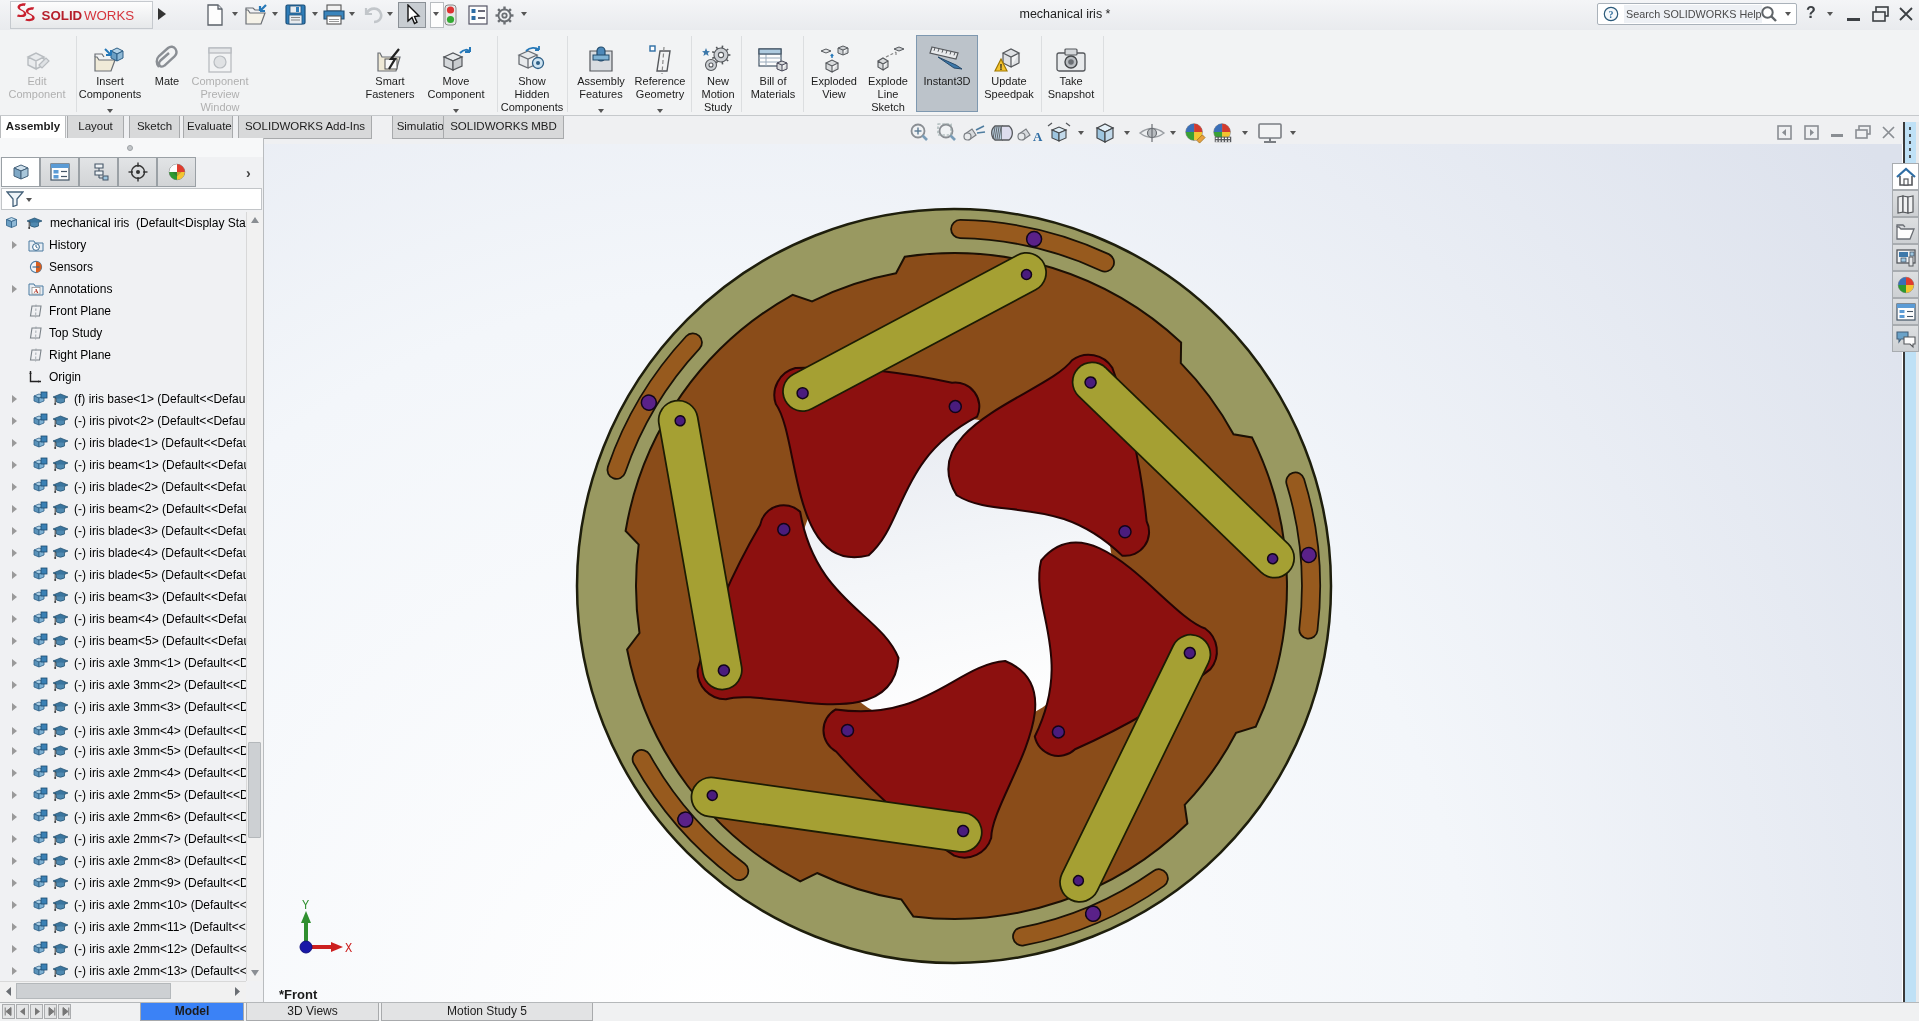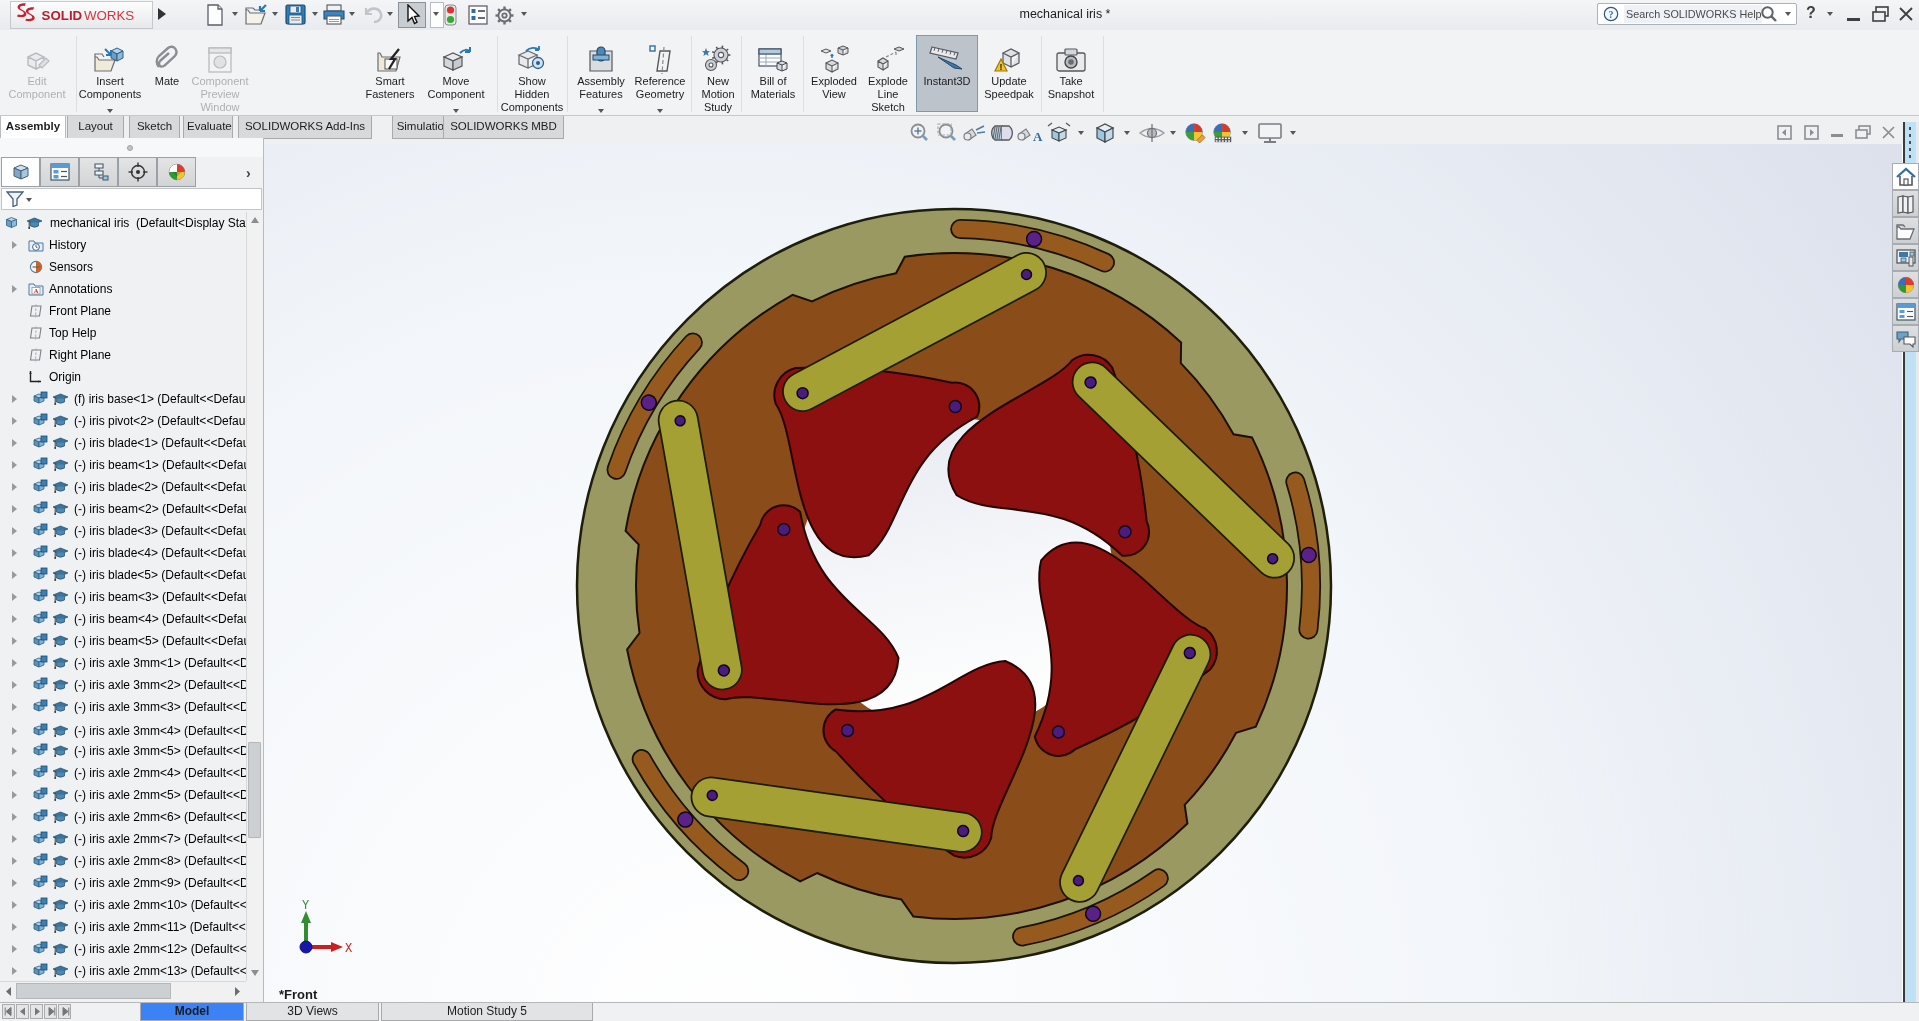--- a/index.html
+++ b/index.html
@@ -606,21 +606,21 @@
         <path d="M4 2 L13 2 L11.5 12 L2.5 12 Z" fill="none" stroke="#7a8288" stroke-width="1.1"></path>
         <line x1="8" y1="0.5" x2="7.6" y2="13.5" stroke="#9aa2a8" stroke-width="0.9" stroke-dasharray="2.4 1.6"></line>
       </svg></span>
     <span class="lbl" style="left:49px">Front Plane</span>
   </div>
 <div class="trow" style="top:322px">
     <span class="abs" style="left:28px;top:4px"><svg width="16" height="14" viewBox="0 0 16 14">
         <path d="M4 2 L13 2 L11.5 12 L2.5 12 Z" fill="none" stroke="#7a8288" stroke-width="1.1"></path>
         <line x1="8" y1="0.5" x2="7.6" y2="13.5" stroke="#9aa2a8" stroke-width="0.9" stroke-dasharray="2.4 1.6"></line>
       </svg></span>
-    <span class="lbl" style="left:49px">Top Help</span>
+    <span class="lbl" style="left:49px">Top Study</span>
   </div>
 <div class="trow" style="top:344px">
     <span class="abs" style="left:28px;top:4px"><svg width="16" height="14" viewBox="0 0 16 14">
         <path d="M4 2 L13 2 L11.5 12 L2.5 12 Z" fill="none" stroke="#7a8288" stroke-width="1.1"></path>
         <line x1="8" y1="0.5" x2="7.6" y2="13.5" stroke="#9aa2a8" stroke-width="0.9" stroke-dasharray="2.4 1.6"></line>
       </svg></span>
     <span class="lbl" style="left:49px">Right Plane</span>
   </div>
 <div class="trow" style="top:366px">
     <span class="abs" style="left:28px;top:4px"><svg width="15" height="14" viewBox="0 0 15 14">

